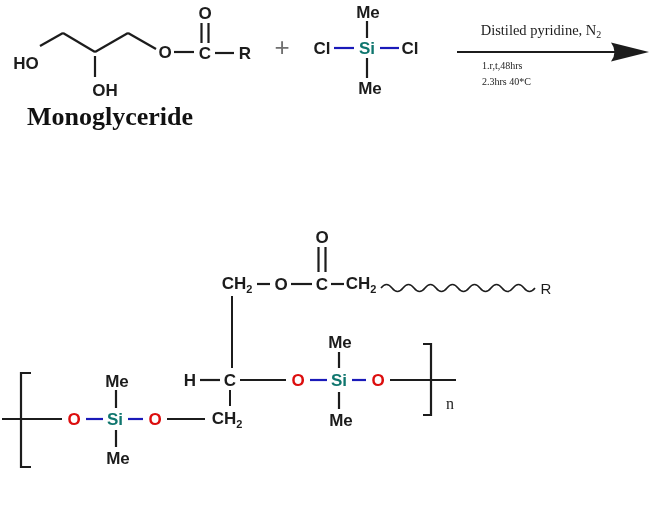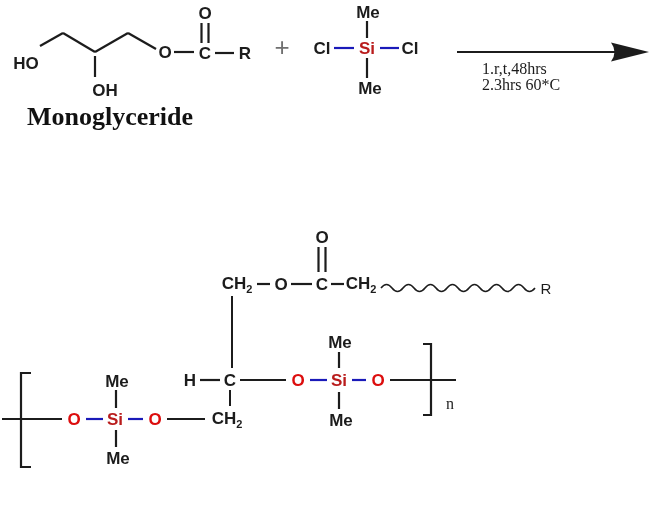--- a/index.html
+++ b/index.html
@@ -8,33 +8,33 @@
     font-family:"Liberation Sans",sans-serif;
   }
   #bonds{position:absolute;left:0;top:0;width:650px;height:505px;}
   .atom{
     position:absolute;transform:translate(-50%,-50%);
     font-family:"Liberation Sans",sans-serif;font-weight:bold;
     font-size:17px;color:#1c1c1c;white-space:nowrap;line-height:1;
   }
   .atom .sub{font-size:11px;vertical-align:-4px;font-weight:bold;}
   .red{color:#dc0d0d;}
-  .blue{color:#b91c1c;}
+  .blue{color:#0f766e;}
   .plain{font-weight:normal;font-size:15px;}
   .plus{
     position:absolute;transform:translate(-50%,-50%);
     font-size:26px;font-weight:normal;color:#707070;line-height:1;
   }
   .serif-name{
     position:absolute;transform:translate(-50%,-50%);
     font-family:"Liberation Serif",serif;font-weight:bold;font-size:26px;
     color:#111;white-space:nowrap;line-height:1;
   }
   .cond{
-    position:absolute;font-family:"Liberation Serif",serif;font-size:16px;
+    position:absolute;font-family:"Liberation Serif",serif;font-size:10px;
     color:#1c1c1c;white-space:nowrap;line-height:1;
   }
   .cond .sub{font-size:10px;vertical-align:-3px;}
   .cond.centered{transform:translate(-50%,-50%);}
   .repeat-n{
     position:absolute;transform:translate(-50%,-50%);
     font-family:"Liberation Serif",serif;font-size:16px;color:#1c1c1c;line-height:1;
   }
 </style>
 </head>
@@ -98,22 +98,23 @@
   <span class="serif-name" style="left:110px;top:117px">Monoglyceride</span>
 
   <span class="plus" style="left:282px;top:47px">+</span>
 
   <span class="atom" style="left:322px;top:48px">Cl</span>
   <span class="atom blue" style="left:367px;top:48px">Si</span>
   <span class="atom" style="left:410px;top:48px">Cl</span>
   <span class="atom" style="left:368px;top:12px">Me</span>
   <span class="atom" style="left:370px;top:88px">Me</span>
 
+  <span class="cond centered" style="left:541px;top:31px;font-size:14.5px"><span>Distiled pyridine, N</span><span class="sub">2</span></span>
   <span class="cond" style="left:482px;top:61px">1.r,t,48hrs</span>
-  <span class="cond" style="left:482px;top:77px">2.3hrs 60*C</span>
+  <span class="cond" style="left:482px;top:77px">2.3hrs 40*C</span>
 
   <span class="atom" style="left:322px;top:237px">O</span>
   <span class="atom" style="left:237px;top:285px"><span>CH</span><span class="sub">2</span></span>
   <span class="atom" style="left:281px;top:284px">O</span>
   <span class="atom" style="left:322px;top:284px">C</span>
   <span class="atom" style="left:361px;top:285px"><span>CH</span><span class="sub">2</span></span>
   <span class="atom plain" style="left:546px;top:288px">R</span>
 
   <span class="atom" style="left:190px;top:380px">H</span>
   <span class="atom" style="left:230px;top:380px">C</span>

